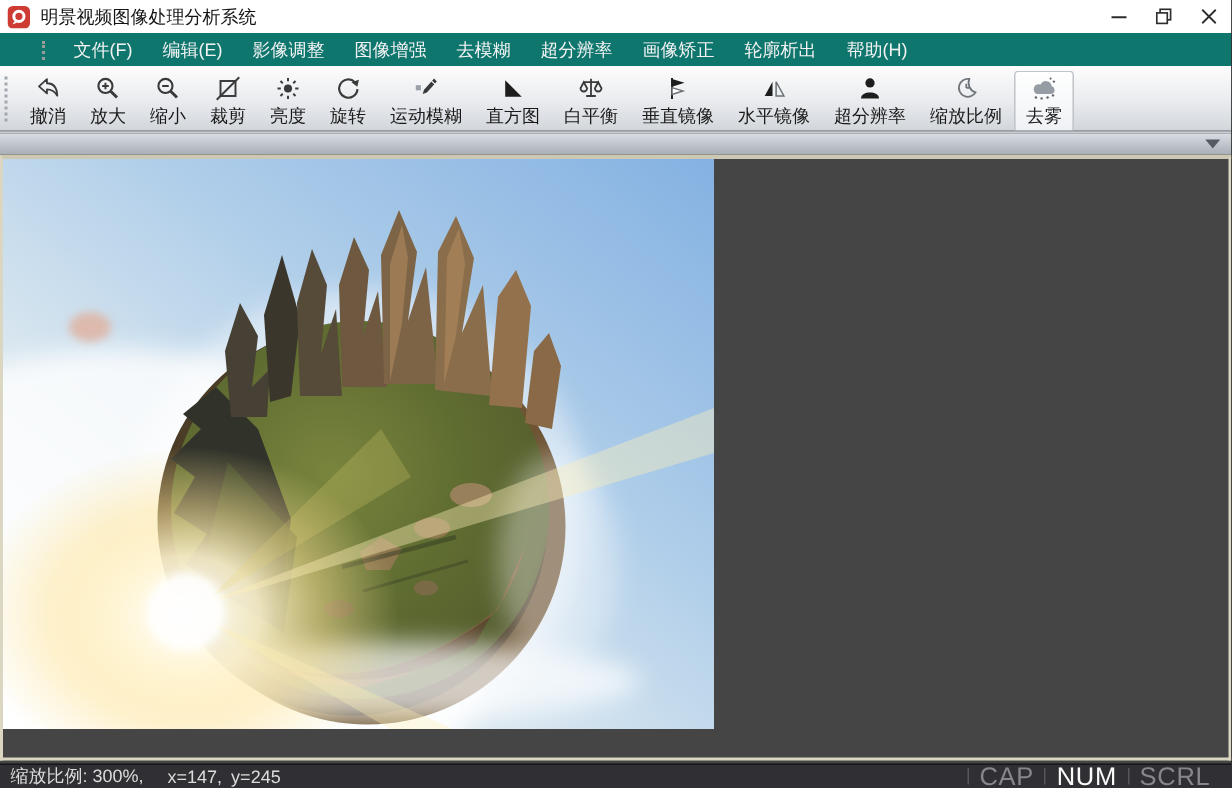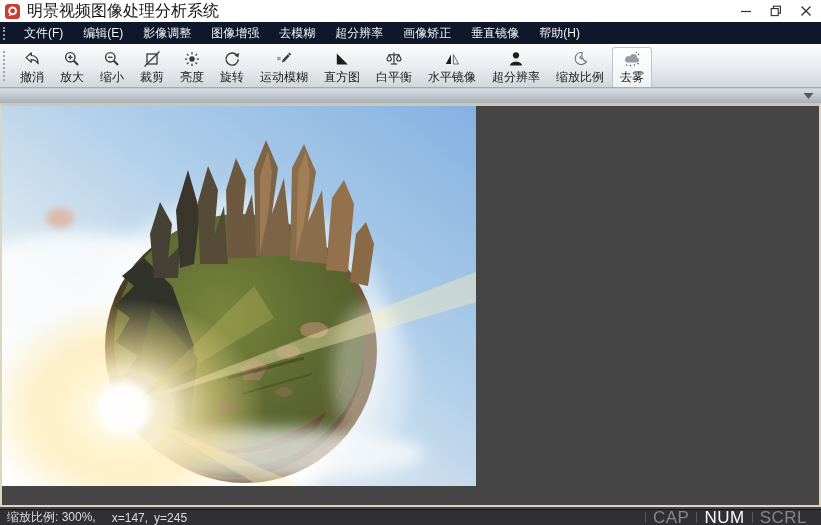--- a/index.html
+++ b/index.html
@@ -2,25 +2,25 @@
 <html><head>
 <meta charset="utf-8">
 <style>
   html,body{margin:0;padding:0;background:#222;}
   .window{position:relative;width:821px;height:525px;overflow:hidden;
     font-family:"Liberation Sans","DejaVu Sans",sans-serif;background:#454545;
     -webkit-font-smoothing:antialiased;}
   
   .titlebar{height:22px;background:#ffffff;display:flex;align-items:center;}
   .app-icon{margin-left:5px;width:15px;height:15px;display:flex;}
-  .title{margin-left:7px;font-size:16px;color:#141414;}
+  .title{margin-left:7px;font-size:12px;color:#141414;}
   .win-controls{margin-left:auto;display:flex;height:100%;}
   .wbtn{width:30px;height:22px;display:flex;align-items:center;justify-content:center;cursor:default;}
   
-  .menubar{height:22px;background:#0f172a;display:flex;align-items:center;font-size:12px;color:#f2f2f2;}
+  .menubar{height:22px;background:#0f766e;display:flex;align-items:center;font-size:12px;color:#f2f2f2;padding-left:25px;}
   .grip{width:4px;height:13px;border-left:2px dotted #9b9b9b;margin:0 5px 0 3px;}
   .mitem{padding:0 10px;height:22px;line-height:22px;white-space:nowrap;}
   
   .toolbar{height:44px;background:linear-gradient(#fdfdfd,#e9ebee 55%,#d2d6db);
     border-bottom:1px solid #a6abb1;display:flex;align-items:flex-start;box-sizing:border-box;padding-top:2px;}
   .grip2{width:5px;height:30px;border-left:2px dotted #a2a7ad;margin:5px 2px 0 3px;}
   .tbtn{display:flex;flex-direction:column;align-items:center;padding:2px 8px 1px;margin-top:1px;}
   .ticon{height:20px;display:flex;align-items:center;justify-content:center;}
   .tlabel{font-size:12px;color:#1a1a1a;line-height:16px;white-space:nowrap;}
   .tbtn.hl{background:linear-gradient(#ffffff,#eff2f5);border:1px solid #c1c5ca;border-bottom:none;
@@ -81,21 +81,21 @@
 
   <div class="menubar">
     <span class="grip"></span>
     <span class="mitem">文件(F)</span>
     <span class="mitem">编辑(E)</span>
     <span class="mitem">影像调整</span>
     <span class="mitem">图像增强</span>
     <span class="mitem">去模糊</span>
     <span class="mitem">超分辨率</span>
     <span class="mitem">画像矫正</span>
-    <span class="mitem">垂直镜像</span>
+    <span class="mitem">轮廓析出</span>
     <span class="mitem">帮助(H)</span>
   </div>
 
   <div class="toolbar">
     <span class="grip2"></span>
 
     <div class="tbtn">
       <span class="ticon">
         <svg width="18" height="18" viewBox="0 0 18 18">
           <path d="M3 7.6 L8.3 2.8 L8.3 5.5 C12.8 5.5 15 8.8 15.2 13.8 C13.3 10.5 11 9.6 8.3 9.6 L8.3 12.3 Z" fill="none" stroke="#3a3a3a" stroke-width="1.2" stroke-linejoin="round"></path>
@@ -192,20 +192,30 @@
           <line x1="9" y1="2.5" x2="9" y2="14"></line>
           <line x1="5.8" y1="14" x2="12.2" y2="14"></line>
           <line x1="3.8" y1="4.8" x2="14.2" y2="4.8"></line>
           <path d="M2 8.8 A2.2 2.2 0 0 0 6.4 8.8 L4.2 4.8 Z"></path>
           <path d="M11.6 8.8 A2.2 2.2 0 0 0 16 8.8 L13.8 4.8 Z"></path>
         </svg>
       </span>
       <span class="tlabel">白平衡</span>
     </div>
 
+    <div class="tbtn">
+      <span class="ticon">
+        <svg width="18" height="18" viewBox="0 0 18 18">
+          <line x1="5" y1="2" x2="5" y2="16" stroke="#1d1d1d" stroke-width="1.3"></line>
+          <polygon points="5,2.6 13.4,5.1 5,7.8" fill="#1d1d1d"></polygon>
+          <polygon points="5,8.4 12.2,10.6 5,12.9" fill="#ffffff" stroke="#6a6f75" stroke-width="1"></polygon>
+        </svg>
+      </span>
+      <span class="tlabel">垂直镜像</span>
+    </div>
 
     <div class="tbtn">
       <span class="ticon">
         <svg width="18" height="18" viewBox="0 0 18 18">
           <polygon points="2.8,14 8,4.5 8,14" fill="#1d1d1d"></polygon>
           <polygon points="10.4,14 10.4,4.5 15.6,14" fill="none" stroke="#6a6f75" stroke-width="1"></polygon>
         </svg>
       </span>
       <span class="tlabel">水平镜像</span>
     </div>

